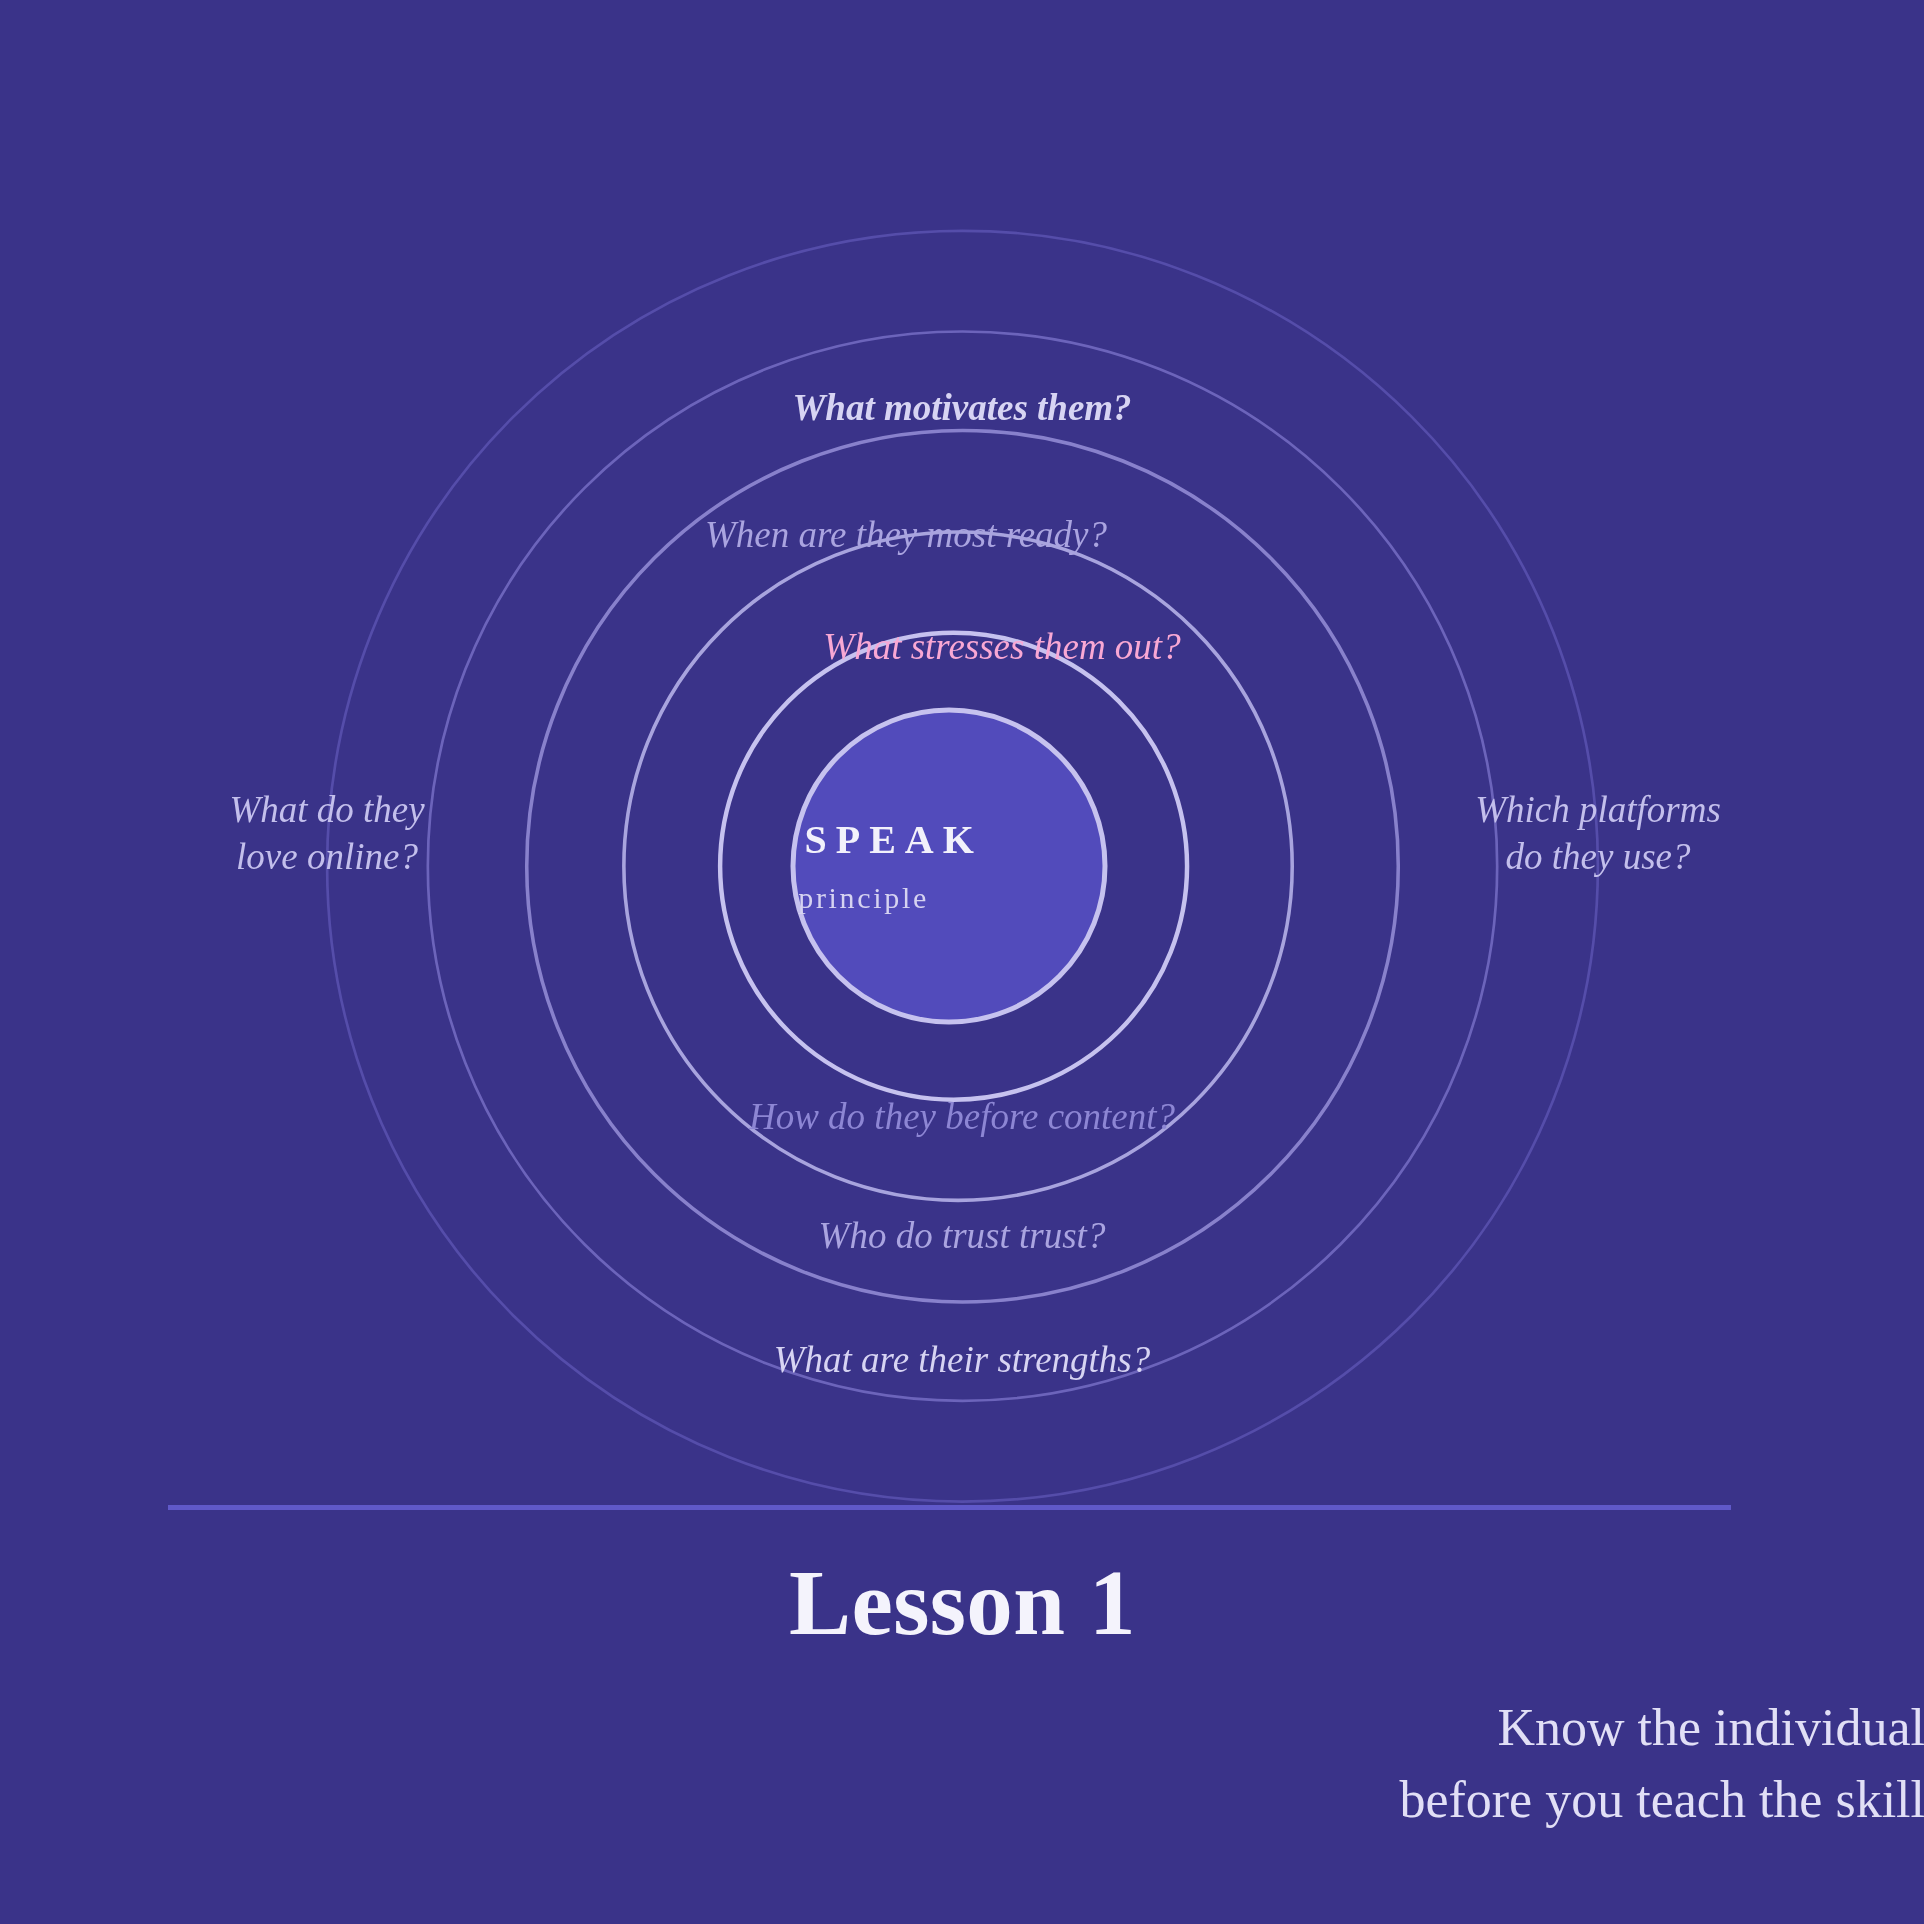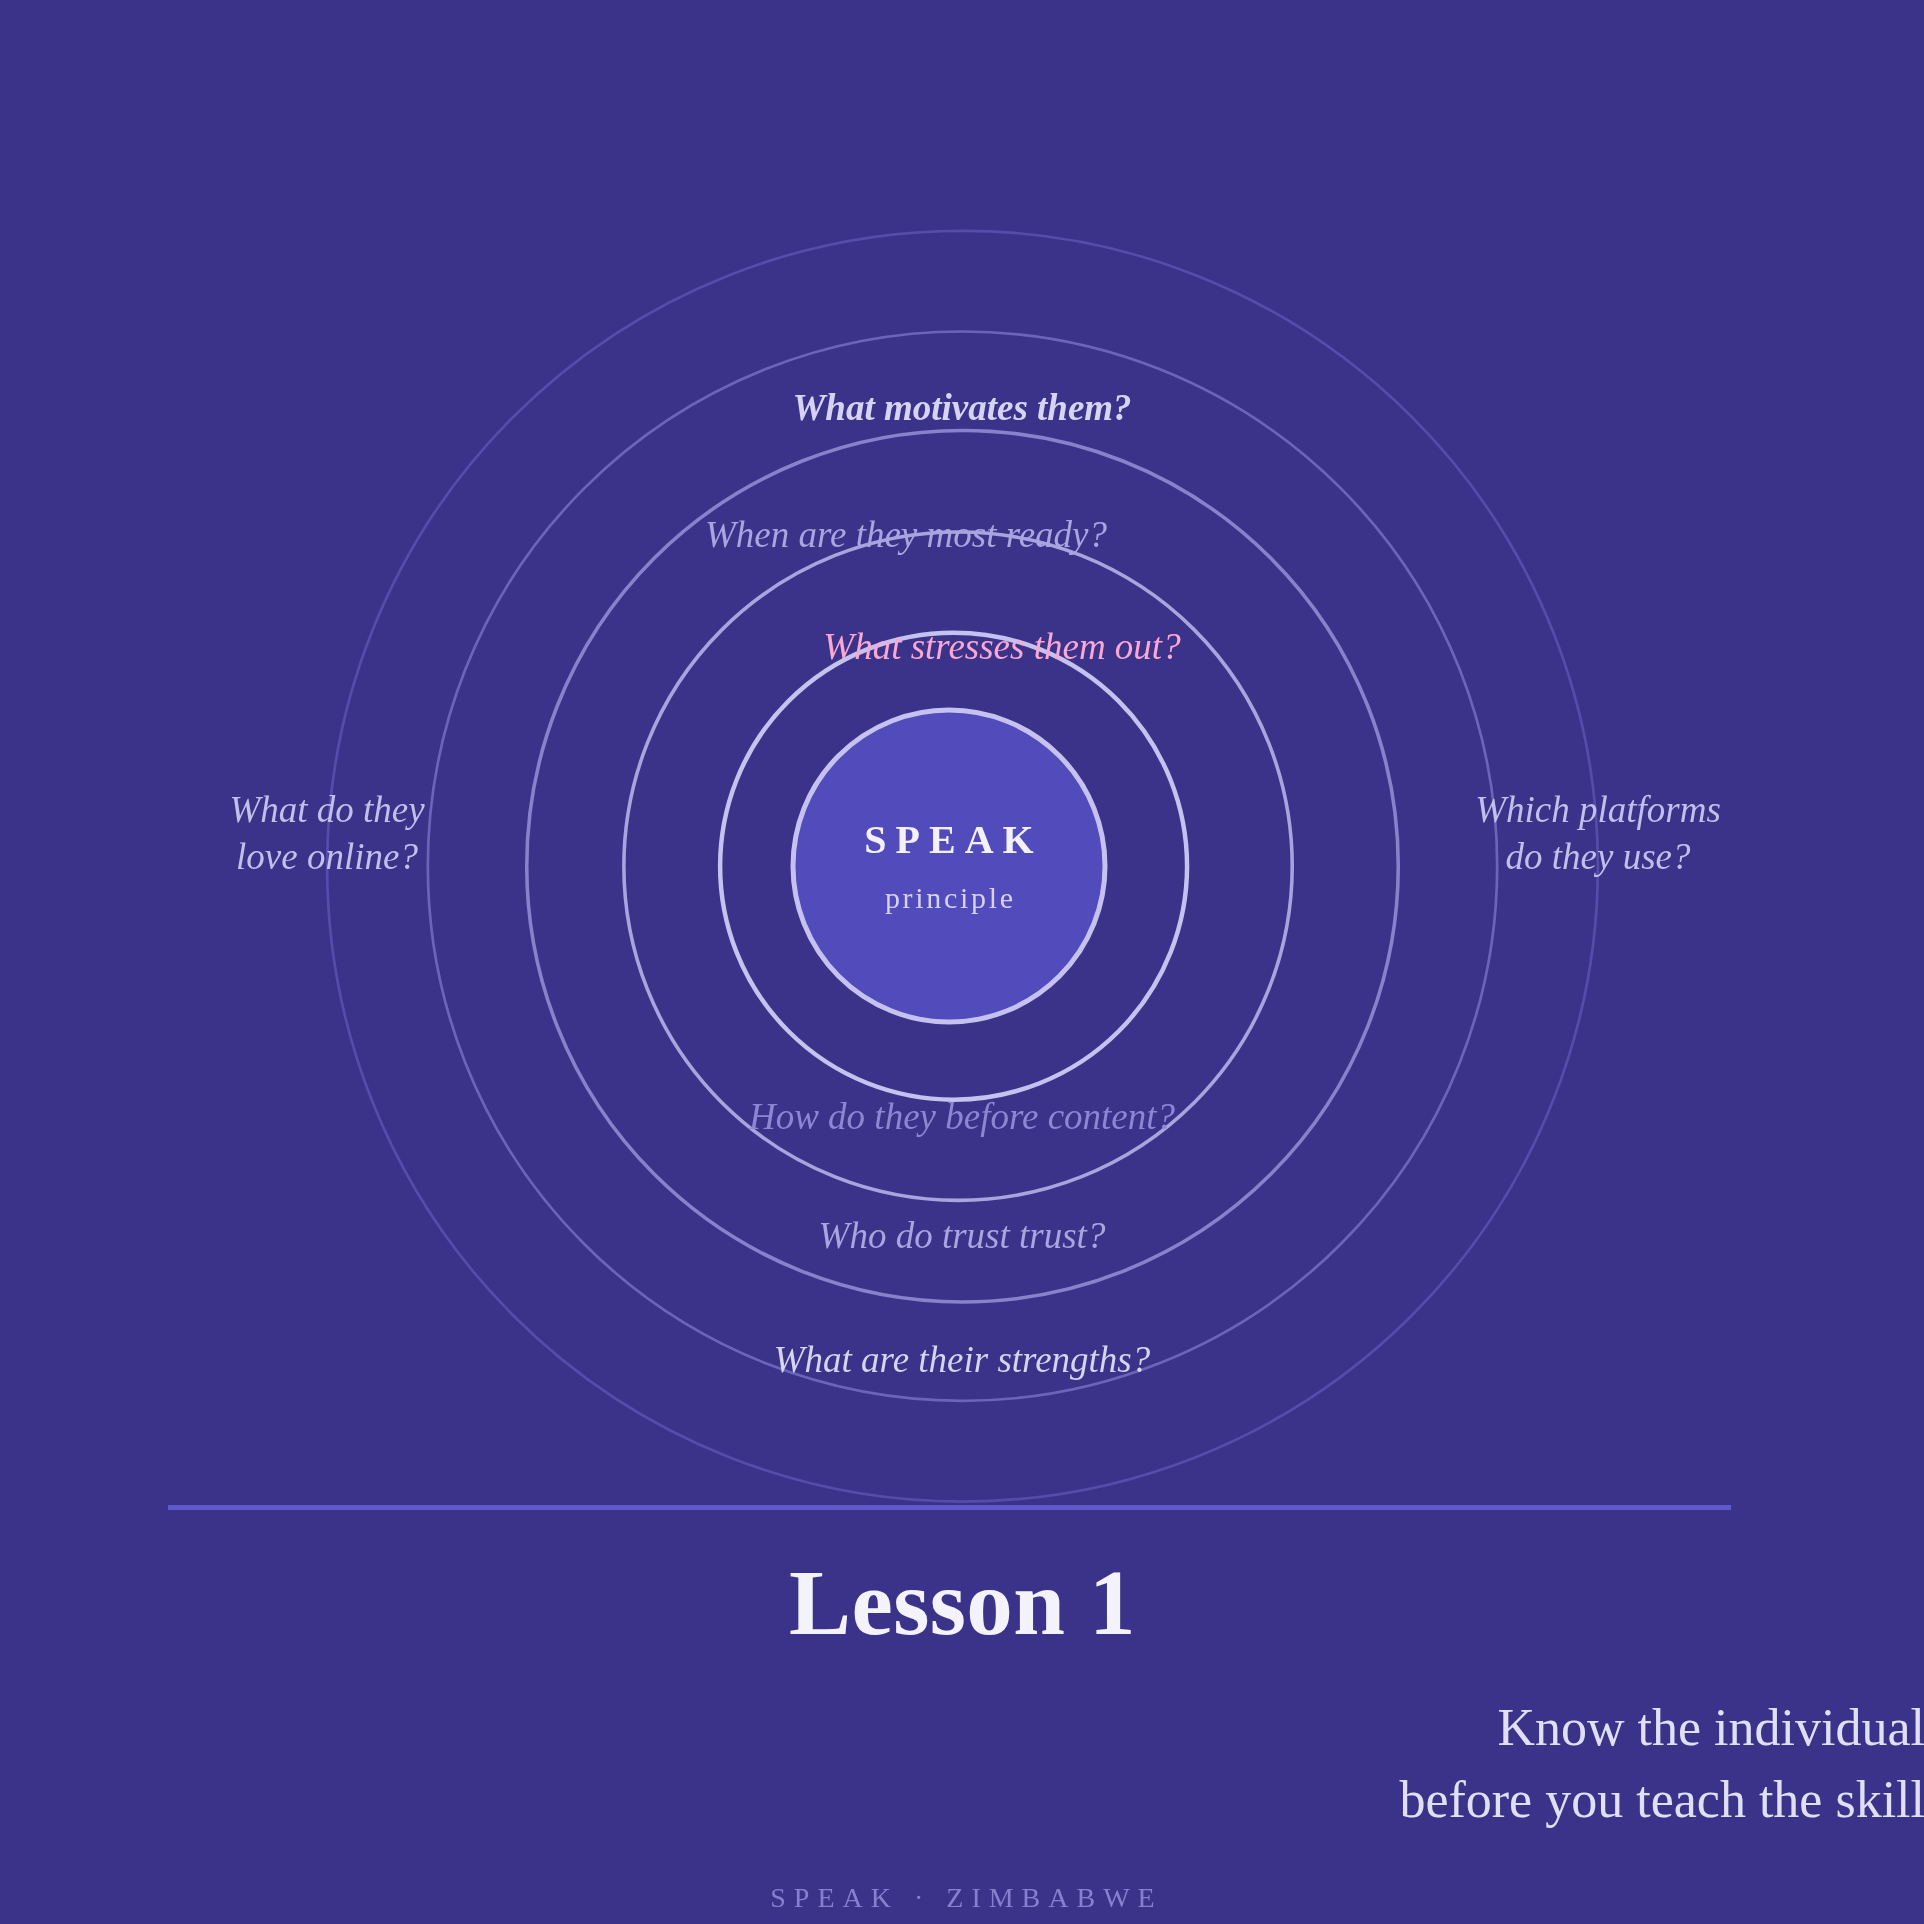--- a/index.html
+++ b/index.html
@@ -47,21 +47,20 @@
     height: 317px;
     border-radius: 50%;
     background: #524bbb;
     border: 5.3px solid #c6c2ef;
     box-sizing: border-box;
     left: 949px;
     top: 866px;
     transform: translate(-50%, -50%);
     display: flex;
     flex-direction: column;
-    align-items: center;
     justify-content: center;
   }
   .core-title {
     font-size: 40px;
     font-weight: 700;
     letter-spacing: 9px;
     color: #f2f1fb;
     text-indent: 9px;
     line-height: 1;
     margin-bottom: 23px;
@@ -164,17 +163,16 @@
     <div class="qlabel q-bot2">Who do trust trust?</div>
     <div class="qlabel q-bot1">What are their strengths?</div>
   </div>
 
   <div class="divider"></div>
 
   <div class="footer">
     <div class="lesson-title">Lesson 1</div>
     <div class="lesson-sub">Know the individual
 before you teach the skill</div>
-    <div class="brandline">SPEAK · ZIMBABWE</div>
   </div>
 
 </div>
 
 
 </body></html>

